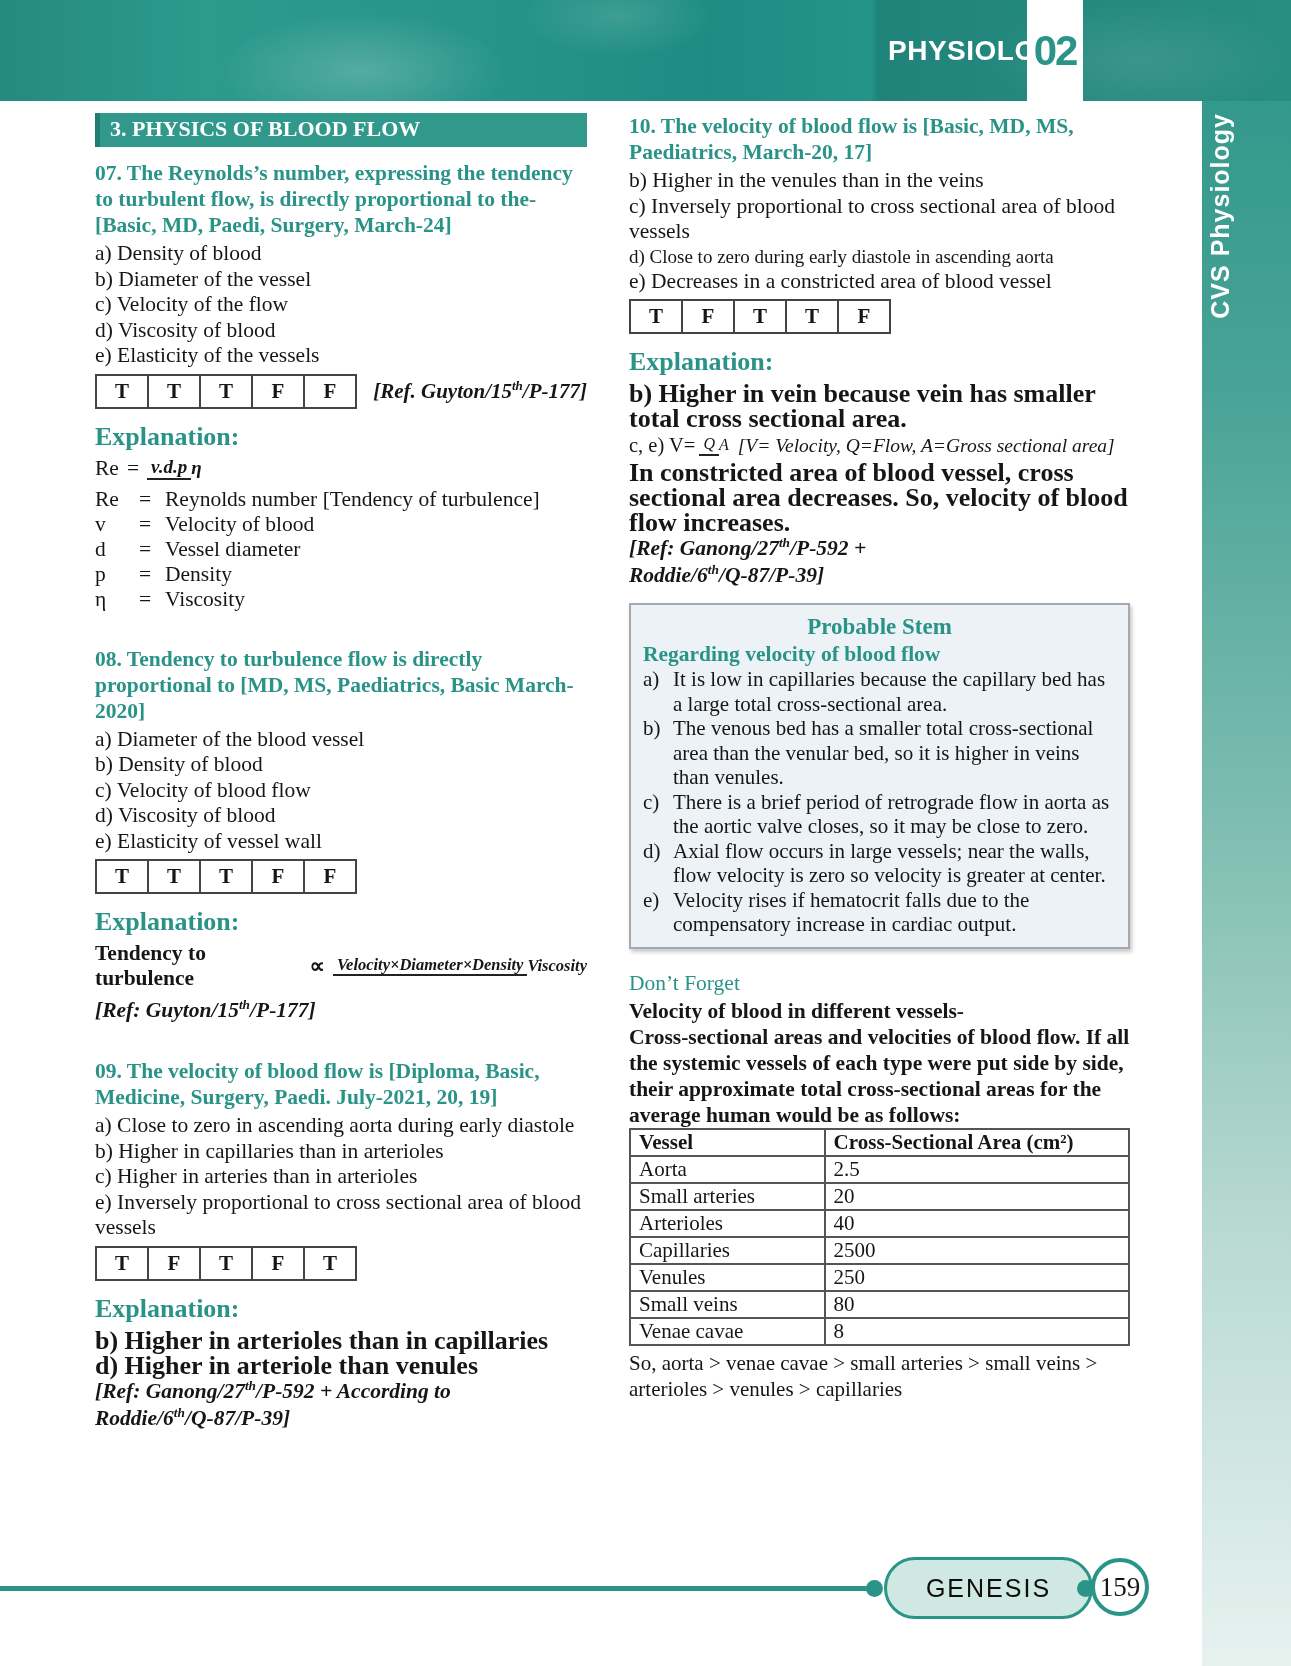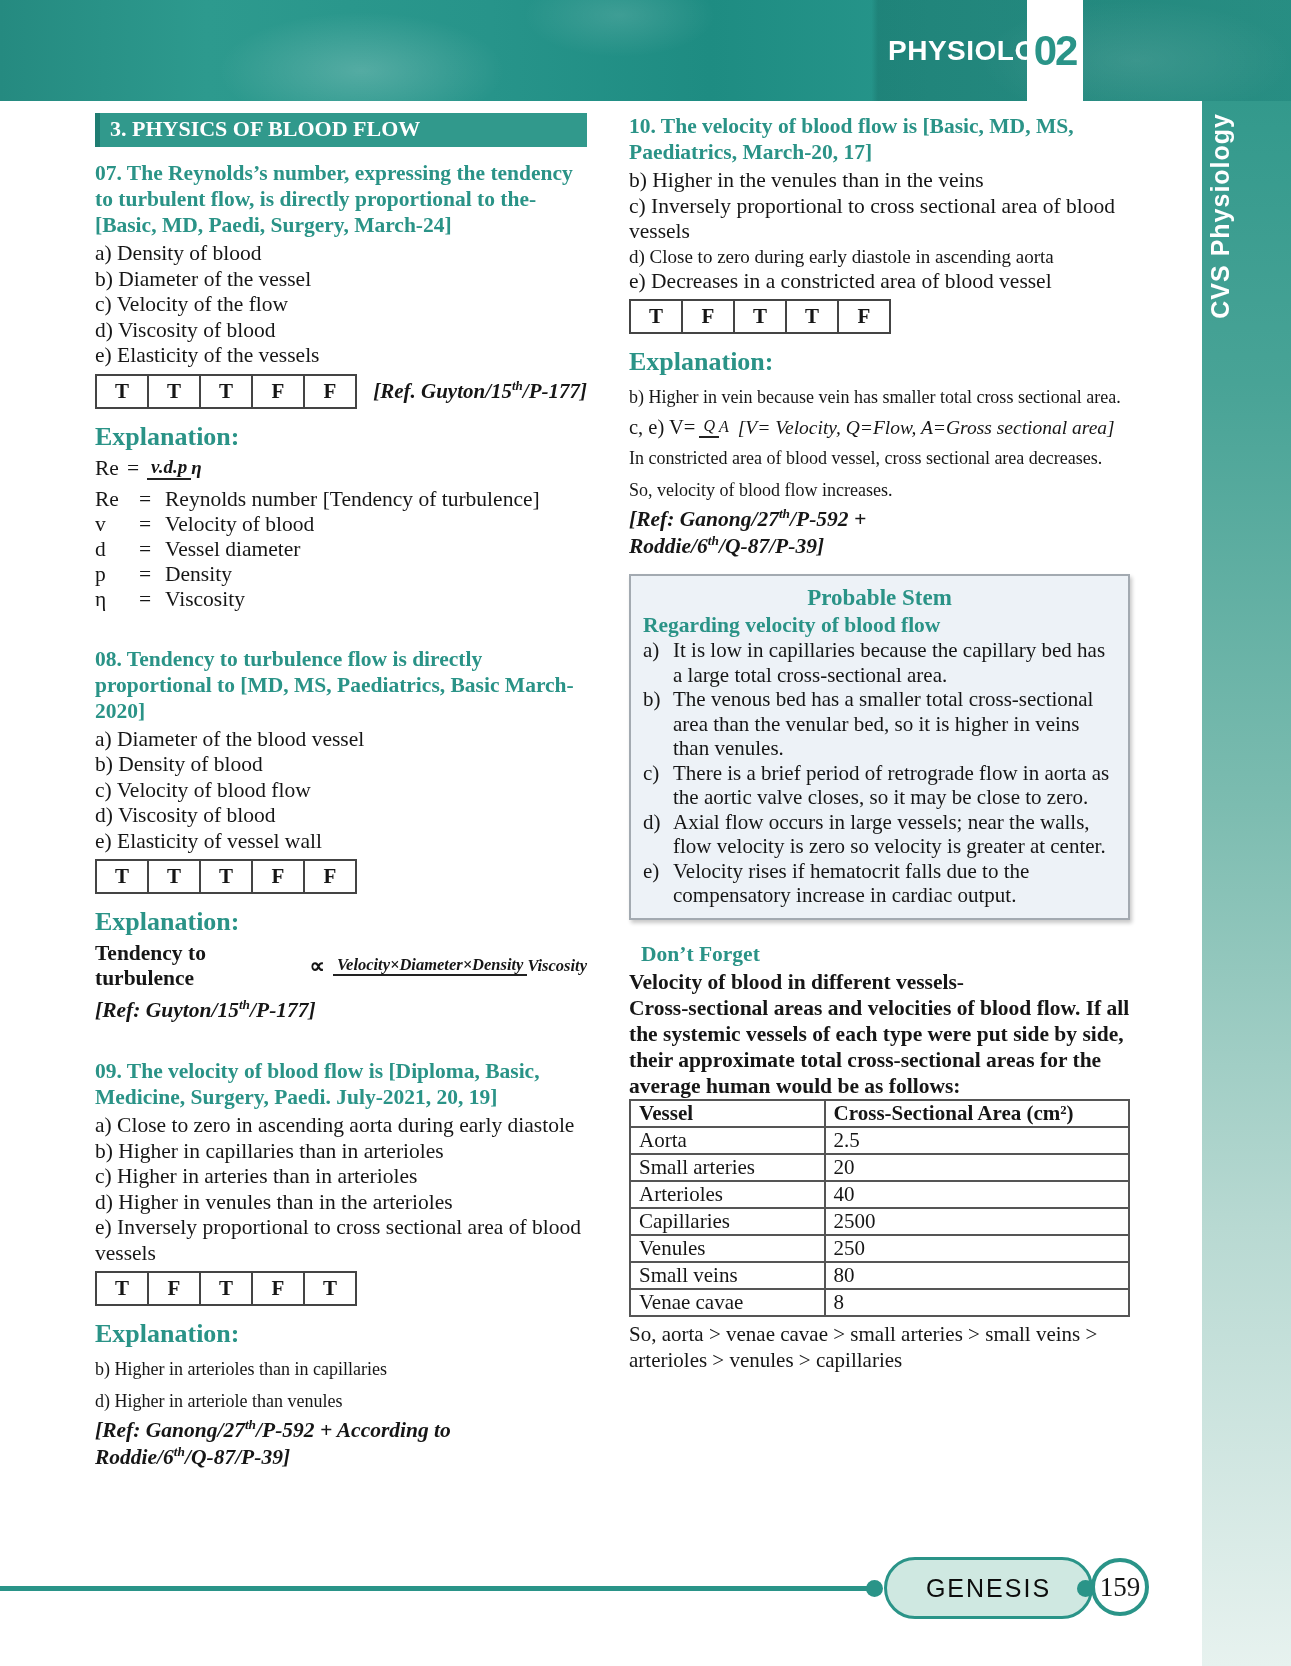--- a/index.html
+++ b/index.html
@@ -60,32 +60,32 @@
   .frac.inline{font-size:16px;font-weight:normal;margin:0 4px;}
 
   .def-row{display:flex;font-size:21.5px;line-height:25px;}
   .def-term{width:44px;flex:none;}
   .def-eq{width:26px;flex:none;}
 
   .ref-line{font-weight:bold;font-style:italic;font-size:21.5px;line-height:27px;}
   sup{font-size:62%;line-height:0;}
 
   .gap-q{height:34px;}
-  .expl-line{font-size:18px;line-height:32px;}
+  .expl-line{font-size:26px;line-height:25px;font-weight:bold;}
   .q10-frac-line{display:flex;align-items:center;font-size:20.5px;line-height:25px;margin:2px 0;}
   .q10-frac-line .post{font-style:italic;font-size:19.5px;margin-left:5px;white-space:nowrap;}
 
   .stem-box{border:2px solid #a3aab1;background:#edf2f7;box-shadow:2px 3px 4px rgba(0,0,0,.22);
     padding:8px 12px 10px;margin-top:14px;}
   .stem-title{text-align:center;color:#2a9387;font-weight:bold;font-size:23px;line-height:28px;}
   .stem-sub{color:#2a9387;font-weight:bold;font-size:21.5px;line-height:26px;}
   .stem-item{display:flex;font-size:21px;line-height:24.5px;}
   .stem-marker{width:30px;flex:none;}
 
-  .df-head{color:#2a9387;font-weight:bold;font-size:21.5px;margin:22px 12px 2px;}
+  .df-head{color:#2a9387;font-weight:normal;font-size:21.5px;margin:22px 0 2px;}
   .df-bold{font-weight:bold;font-size:21.5px;line-height:26px;}
   .df-table{border-collapse:collapse;width:100%;font-size:21px;}
   .df-table th,.df-table td{border:2px solid #555;padding:0 8px;text-align:left;height:25px;}
   .df-table th{font-weight:bold;}
   .df-table .c1{width:39%;}
   .df-conclusion{font-size:21px;line-height:26px;margin-top:4px;}
 
   
   .footer-rule{position:absolute;top:1586px;left:0;width:876px;height:5px;background:#2a9488;}
   .footer-dot1{position:absolute;top:1580px;left:866px;width:17px;height:17px;border-radius:50%;background:#2a9488;z-index:3;}
@@ -199,21 +199,20 @@
       <div class="ref-line"><span>[Ref: Guyton/15</span><sup>th</sup><span>/P-177]</span></div>
     </div>
 
     <div class="gap-q"></div>
 
     <div>
       <div class="q-head">09. The velocity of blood flow is [Diploma, Basic, Medicine, Surgery, Paedi.  July-2021, 20, 19]</div>
       <div class="opt">a) Close to zero in ascending aorta during early diastole</div>
       <div class="opt">b) Higher in capillaries than in arterioles</div>
       <div class="opt">c) Higher in arteries than in arterioles</div>
-      <div class="opt">d) Higher in venules than in the arterioles</div>
       <div class="opt">e) Inversely proportional to cross sectional area of blood vessels</div>
       <div class="tf-row">
         <div class="tf-table">
           <div class="tf-cell">T</div>
           <div class="tf-cell">F</div>
           <div class="tf-cell">T</div>
           <div class="tf-cell">F</div>
           <div class="tf-cell">T</div>
         </div>
       </div>

